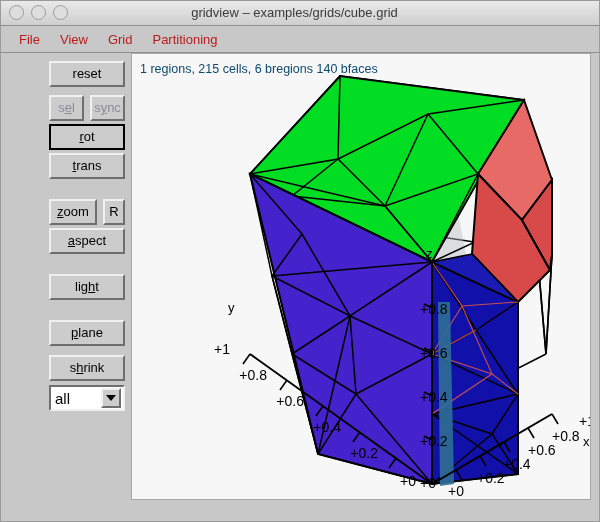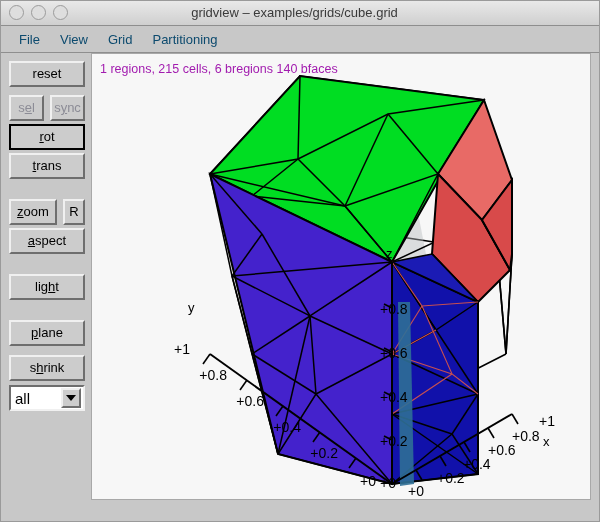--- a/index.html
+++ b/index.html
@@ -18,24 +18,24 @@
     border-bottom:1px solid #8e8e8e;}
   #titlebar .title{position:absolute;left:0;right:11px;top:0;height:24px;
     line-height:24px;text-align:center;font-size:13px;color:#3a3a3a;}
   .wbtns{position:absolute;left:8px;top:4px;display:flex;gap:7px;}
   .wbtn{width:15px;height:15px;border-radius:50%;
     border:1px solid #9b9b9b;background:#dedede;box-sizing:border-box;}
 
   
   #menubar{height:26px;background:#c8c8c8;display:flex;align-items:center;
     padding-left:8px;border-bottom:1px solid #8e8e8e;}
-  .menu-item{font-size:13px;color:#0c4a6e;padding:2px 10px;cursor:default;}
-
-  
-  #bodyrow{display:flex;height:358px;background:#c8c8c8;}
+  .menu-item{font-size:13px;color:#b91c1c;padding:2px 10px;cursor:default;}
+
+  
+  #bodyrow{display:flex;height:358px;background:#c8c8c8;padding-left:40px;}
 
   
   #sidepanel{width:90px;padding:8px 6px 0 8px;box-sizing:border-box;
     background:#c8c8c8;}
   .btn{
     background:#cccccc;
     border-top:2px solid #f0f0f0;border-left:2px solid #f0f0f0;
     border-right:2px solid #6e6e6e;border-bottom:2px solid #6e6e6e;
     font-size:13px;color:#000;text-align:center;
     height:26px;line-height:22px;box-sizing:border-box;cursor:default;
@@ -62,21 +62,21 @@
     border-top:2px solid #f0f0f0;border-left:2px solid #f0f0f0;
     border-right:2px solid #6e6e6e;border-bottom:2px solid #6e6e6e;
     box-sizing:border-box;display:flex;align-items:center;justify-content:center;}
   .caret{width:0;height:0;border-left:5px solid transparent;
     border-right:5px solid transparent;border-top:6px solid #000;}
 
   
   #canvaswrap{flex:1;padding:0 8px 0 0;box-sizing:border-box;}
   #canvas{position:relative;width:100%;height:447px;background:#f7f7f7;
     border:1px solid #a8a8a8;box-sizing:border-box;overflow:hidden;}
-  #statustext{position:absolute;left:8px;top:8px;font-size:12.5px;color:#a21caf;
+  #statustext{position:absolute;left:8px;top:8px;font-size:12.5px;color:#0c4a6e;
     white-space:nowrap;}
   #scene{position:absolute;left:0;top:0;}
 </style>
 </head>
 <body>
 
 <div id="app">
 
   <div id="titlebar">
     <div class="wbtns">

